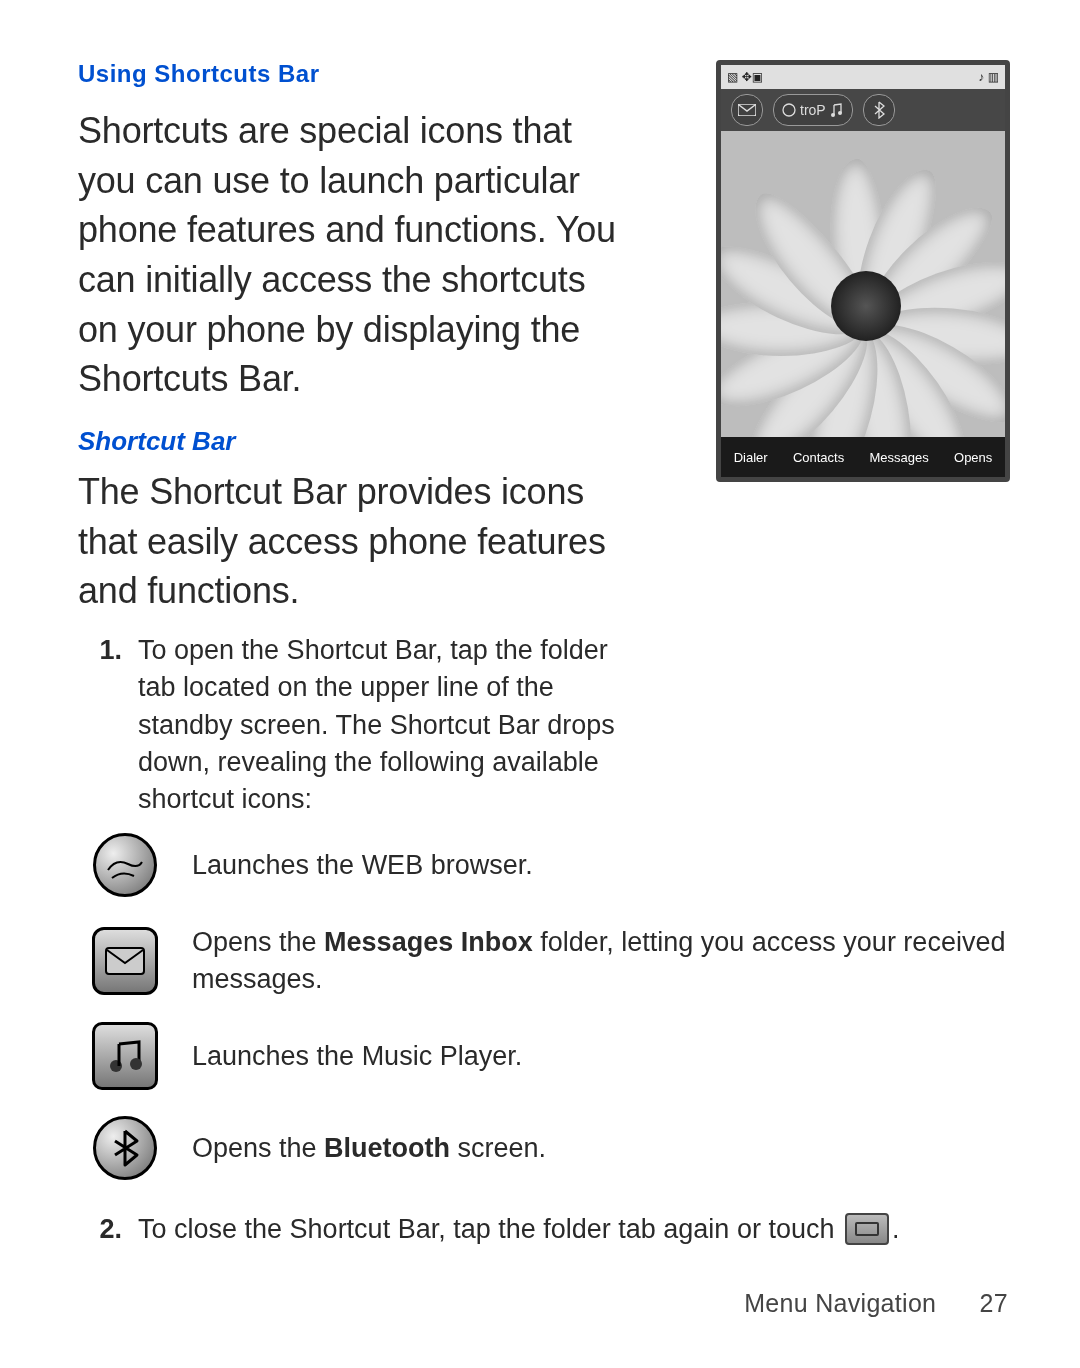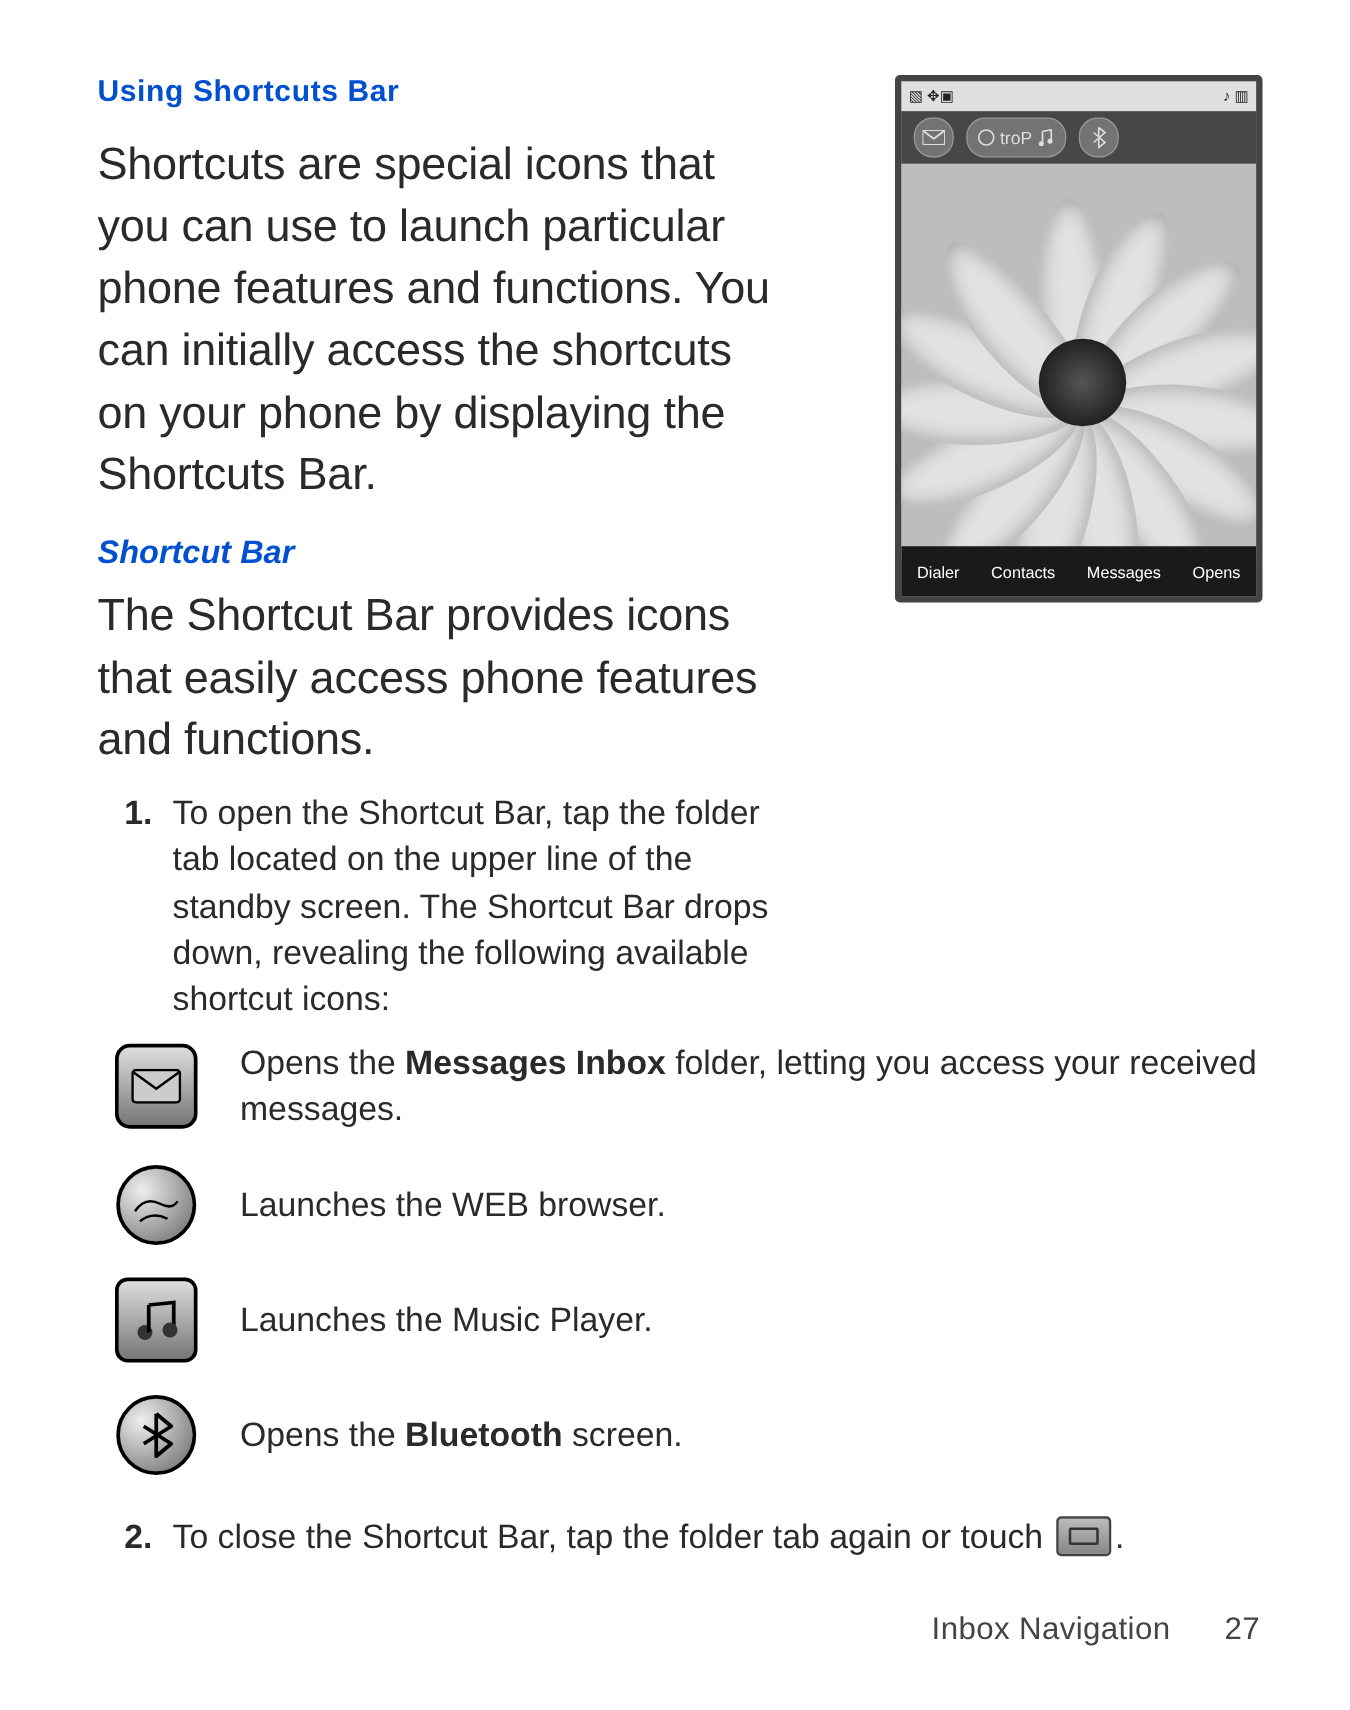--- a/index.html
+++ b/index.html
@@ -52,21 +52,21 @@
   .phone .statusbar {
     height:24px; background:#e0e0e0;
     display:flex; justify-content:space-between; align-items:center;
     padding:0 6px; font-size:12px; color:#222;
   }
   .phone .shortcutbar {
     height:42px; background:rgba(60,60,60,0.85);
     display:flex; align-items:center; gap:10px; padding:0 10px;
   }
   .pill {
-    height:30px; border-radius:15px; background:#737373;
+    height:30px; border-radius:15px; background:#404040;
     border:1px solid #999; display:flex; align-items:center;
     color:#ddd; font-size:14px; padding:0 8px;
   }
   .pill.sm { width:30px; padding:0; justify-content:center; }
   .phone .flower {
     position:relative; height:318px; background:#bdbdbd; overflow:hidden;
   }
   .petal {
     position:absolute; width:170px; height:55px; background:#e2e2e2;
     border-radius:50% 50% 50% 50% / 60% 60% 40% 40%;
@@ -133,42 +133,42 @@
       <div class="numitem">
         <div class="num">1.</div>
         <div class="txt">To open the Shortcut Bar, tap the folder tab located on the upper line of the standby screen. The Shortcut Bar drops down, revealing the following available shortcut icons:</div>
       </div>
     </div>
   </div>
 
   <div class="rows">
     <div class="row">
       <div class="icon">
+        <div class="circ">
+          <svg width="42" height="42" viewBox="0 0 42 42">
+              <path d="M4 26 Q12 14 24 20 Q34 25 38 18" fill="none" stroke="#000" stroke-width="2"></path>
+              <path d="M8 34 Q18 26 30 32" fill="none" stroke="#000" stroke-width="2"></path>
+            </svg>
+        </div>
+      </div>
+      <div class="desc">Launches the WEB browser.</div>
+    </div>
+
+    <div class="row">
+      <div class="icon">
         <div class="sq">
           <svg width="40" height="28" viewBox="0 0 40 28">
               <rect x="1" y="1" width="38" height="26" rx="3" fill="#ccc" stroke="#000" stroke-width="2"></rect>
               <path d="M2 3 L20 16 L38 3" fill="none" stroke="#000" stroke-width="2"></path>
             </svg>
         </div>
       </div>
       <div class="desc">
         <span>Opens the </span><b>Messages Inbox</b><span> folder, letting you access your received messages.</span>
       </div>
-    </div>
-
-    <div class="row">
-      <div class="icon">
-        <div class="circ">
-          <svg width="42" height="42" viewBox="0 0 42 42">
-              <path d="M4 26 Q12 14 24 20 Q34 25 38 18" fill="none" stroke="#000" stroke-width="2"></path>
-              <path d="M8 34 Q18 26 30 32" fill="none" stroke="#000" stroke-width="2"></path>
-            </svg>
-        </div>
-      </div>
-      <div class="desc">Launches the WEB browser.</div>
     </div>
 
     <div class="row">
       <div class="icon">
         <div class="sq" style="border-radius:10px;">
           <svg width="40" height="40" viewBox="0 0 40 40">
               <path d="M14 8 L34 6 V28" fill="none" stroke="#000" stroke-width="3"></path>
               <circle cx="11" cy="30" r="6" fill="#333"></circle>
               <circle cx="31" cy="28" r="6" fill="#333"></circle>
               <path d="M14 8 V30" stroke="#000" stroke-width="3"></path>
@@ -248,15 +248,15 @@
   </div>
   <div class="softkeys">
     <span>Dialer</span>
     <span>Contacts</span>
     <span>Messages</span>
     <span>Opens</span>
   </div>
 </div>
 
 <div class="footer">
-  <span class="chap">Inbox Navigation</span>
+  <span class="chap">Menu Navigation</span>
   <span>27</span>
 </div>
 
 </body></html>

